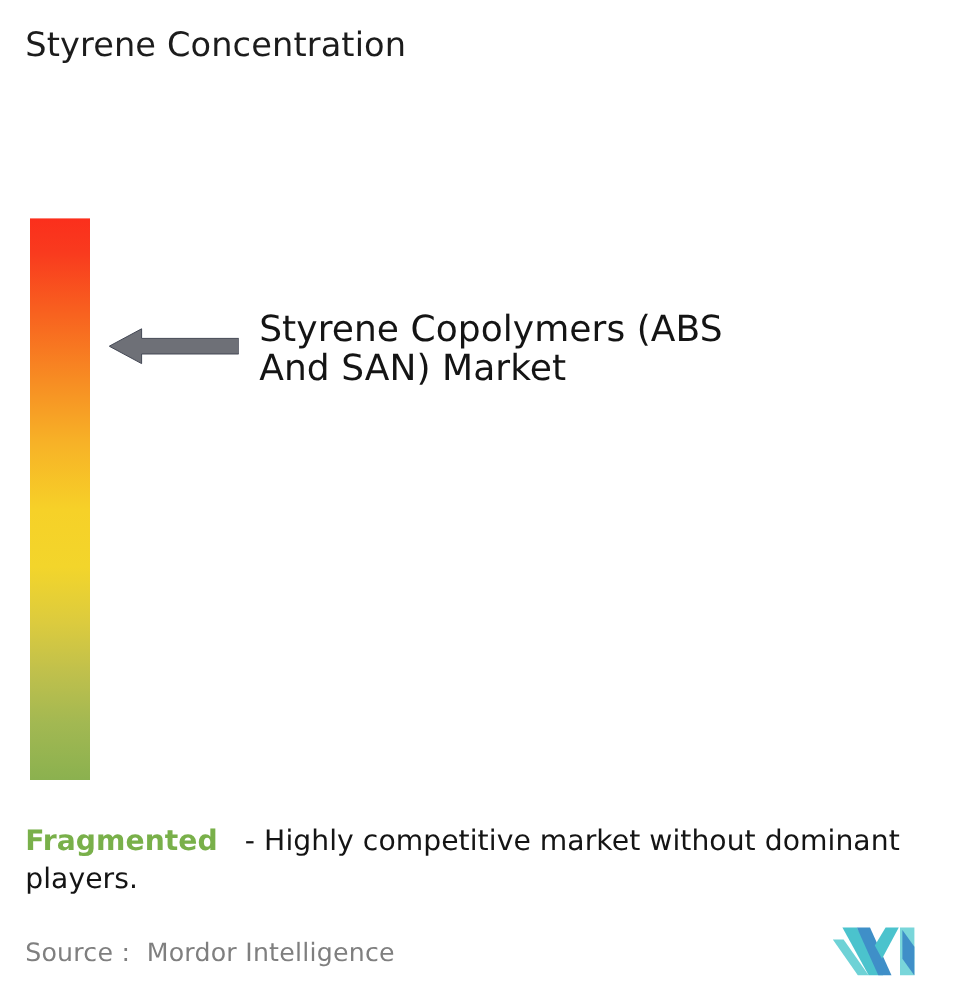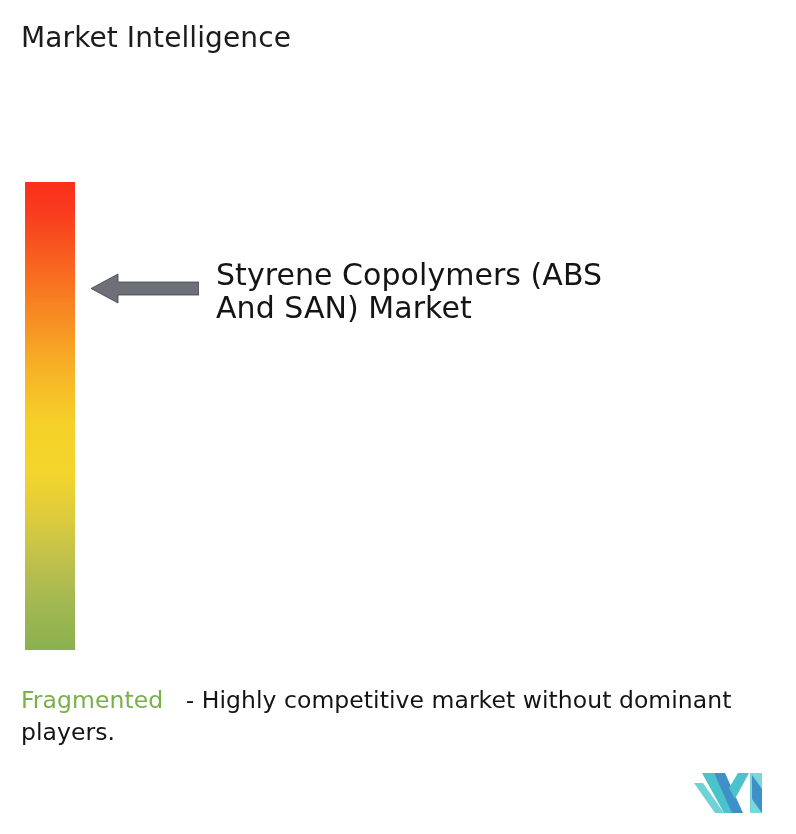--- a/index.html
+++ b/index.html
@@ -45,21 +45,21 @@
     color: #141414;
     letter-spacing: 0.05px;
   }
   .legend-line.top    { top: 84px; }
   .legend-line.bottom { top: 684px; }
 
   .legend-key {
     font-weight: 400;
   }
   .legend-key.consolidated { color: #d9534f; }
-  .legend-key.fragmented   { color: #79b04a; }
+  .legend-key.fragmented   { color: #79b04a; font-weight: bold; }
 
   .legend-sep { white-space: pre; }
 
   
   .scale-bar {
     position: absolute;
     left: 25px;
     top: 182px;
     width: 50px;
     height: 468px;
@@ -118,35 +118,36 @@
     top: 769px;
     width: 74px;
     height: 44px;
   }
 </style>
 </head>
 <body>
 
 <div id="infographic">
 
-  <div class="page-title">Market Intelligence</div>
+  <div class="page-title">Styrene Concentration</div>
 
 
   <div class="scale-bar"></div>
 
   <svg class="pointer-arrow" viewBox="0 0 108 33">
     <polygon points="0,16.5 27,2 27,10 108,10 108,23 27,23 27,31" fill="#6e7077" stroke="#3f4350" stroke-width="0.8"></polygon>
   </svg>
 
   <div class="market-label">Styrene Copolymers (ABS And SAN) Market</div>
 
   <div class="legend-line bottom">
     <span class="legend-key fragmented">Fragmented</span><span class="legend-sep">   - </span><span>Highly competitive market without dominant players.</span>
   </div>
 
+  <div class="source-text">Source :  Mordor Intelligence</div>
 
   <svg class="brand-logo" viewBox="0 0 74 44">
 
     <polygon points="0,14 9,14 30,44 21,44" fill="#6ed2d6"></polygon>
 
     <polygon points="8,4 20,4 42,44 30,44" fill="#4bc3cd"></polygon>
 
     <polygon points="20,4 31,4 49,44 38,44" fill="#3f8fc8"></polygon>
 
     <polygon points="44,4 55,4 41,30 35,19" fill="#4bc3cd"></polygon>

